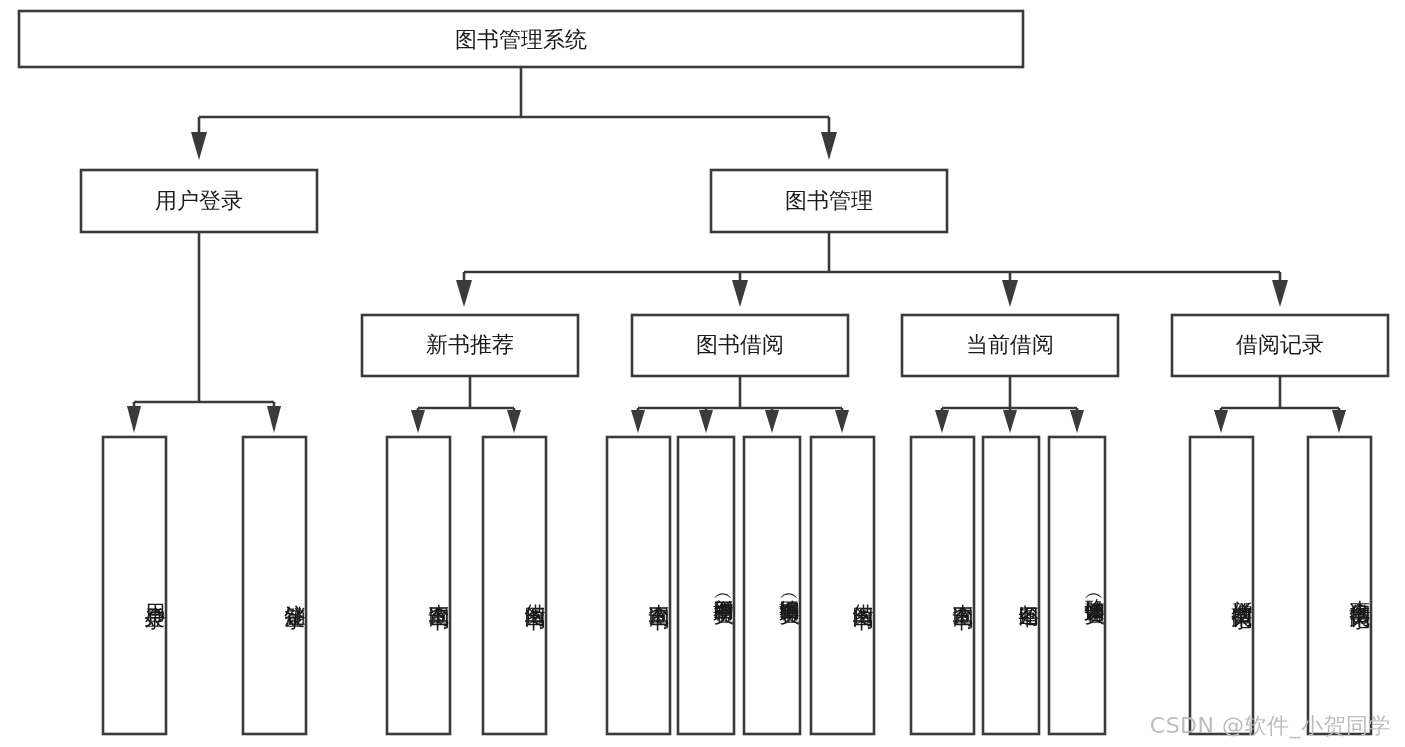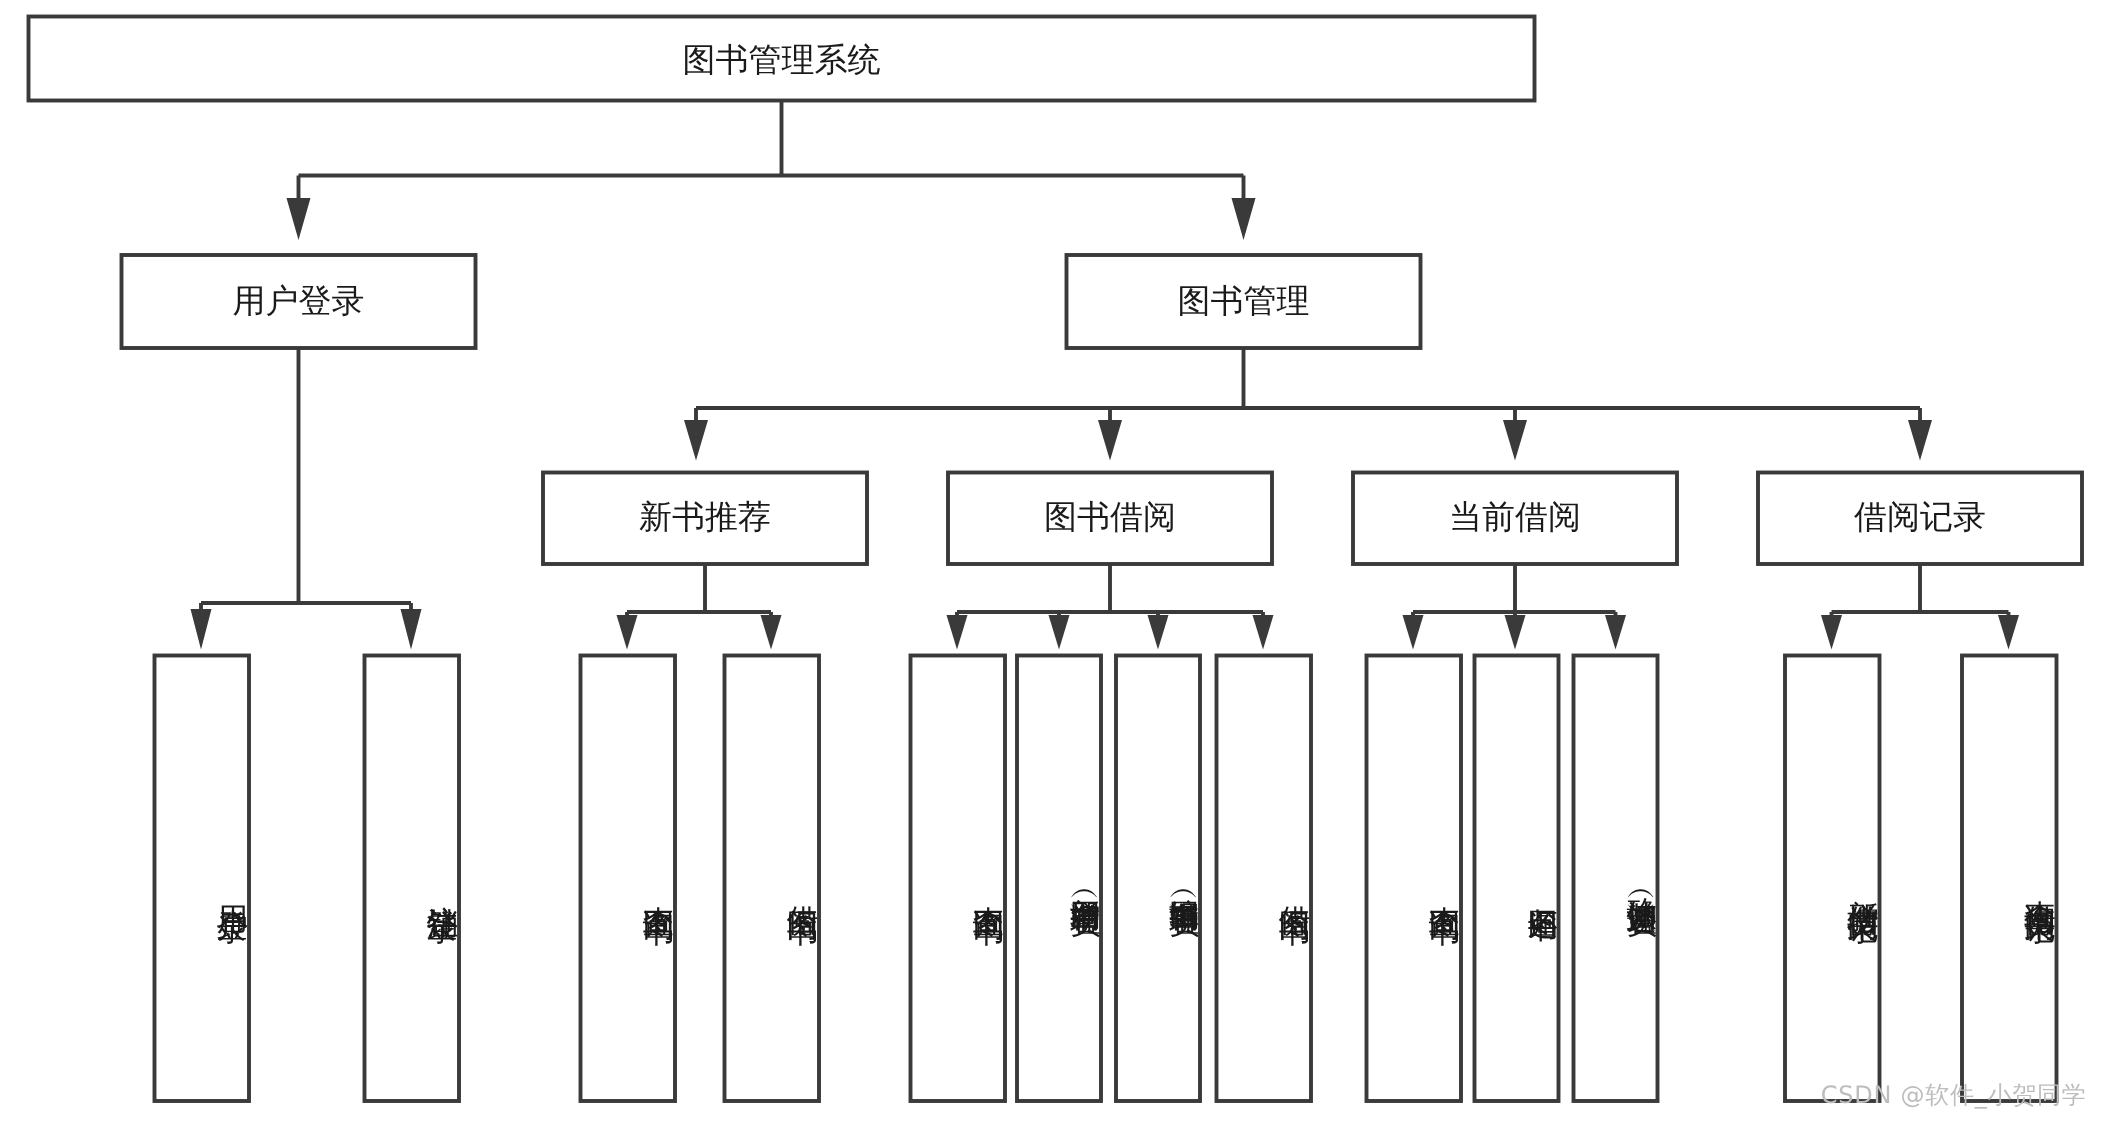--- a/index.html
+++ b/index.html
@@ -60,21 +60,21 @@
     align-items: flex-start;
     justify-content: center;
     white-space: nowrap;
     pointer-events: none;
   }
   .watermark {
     position: absolute;
     right: 14px;
     bottom: 6px;
     font-family: "DejaVu Sans", "Liberation Sans", sans-serif;
-    font-size: 16px;
+    font-size: 22px;
     color: #bdbdbd;
     letter-spacing: 0.5px;
     white-space: nowrap;
   }
 </style>
 </head>
 <body>
 
 <div id="diagram-root">
 

